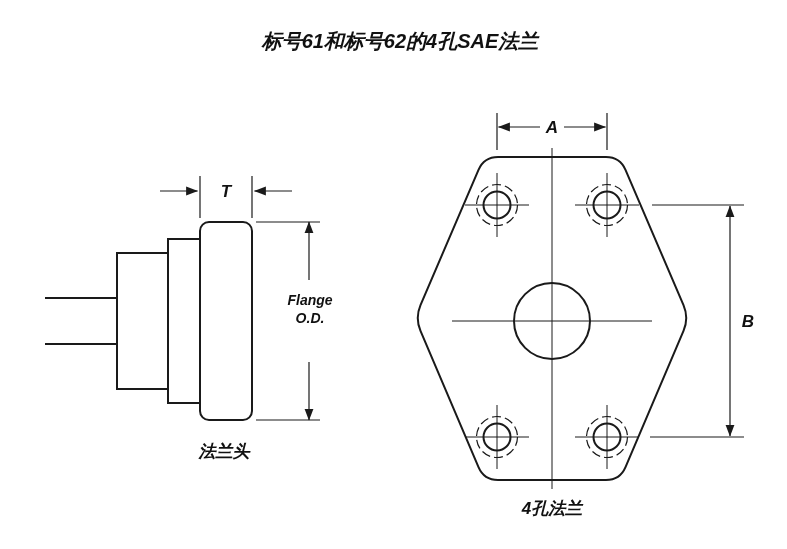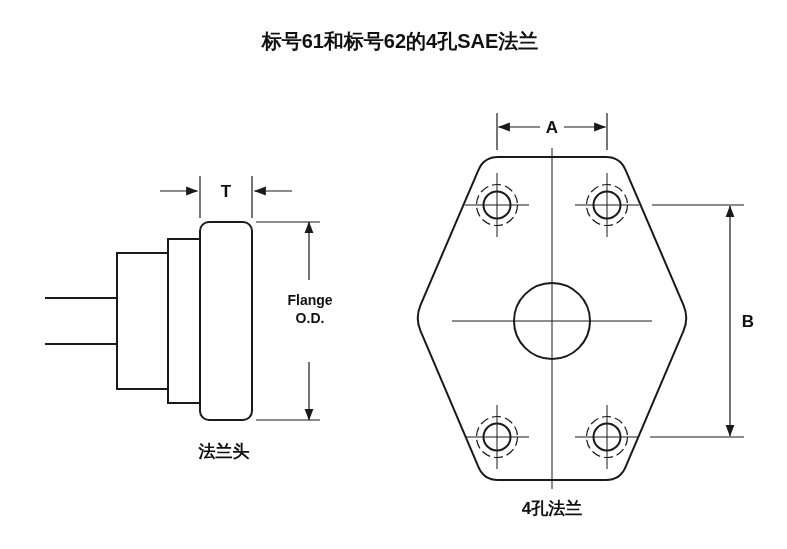--- a/index.html
+++ b/index.html
@@ -7,20 +7,21 @@
     padding: 0;
     background: #ffffff;
   }
   .page {
     width: 787px;
     height: 549px;
     background: #ffffff;
     position: relative;
     overflow: hidden;
     font-family: "Liberation Sans", "DejaVu Sans", sans-serif;
+    font-style: italic;
   }
   svg { display: block; }
   .obj  { stroke: #1a1a1a; stroke-width: 2;   fill: none; }
   .objf { stroke: #1a1a1a; stroke-width: 2;   fill: #ffffff; }
   .thin { stroke: #1a1a1a; stroke-width: 1;   fill: none; }
   .dim  { stroke: #1a1a1a; stroke-width: 1.2; fill: none; }
   .dash { stroke: #1a1a1a; stroke-width: 1.2; fill: none; stroke-dasharray: 9 4; }
   text {
     fill: #111111;
     font-family: "Liberation Sans", "DejaVu Sans", sans-serif;

